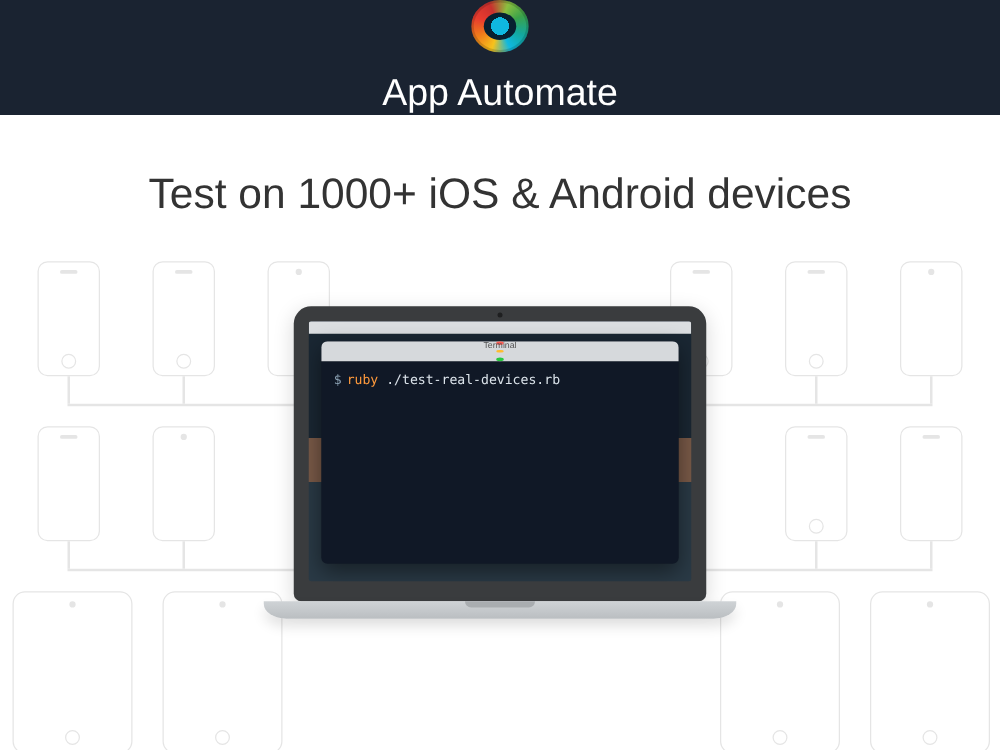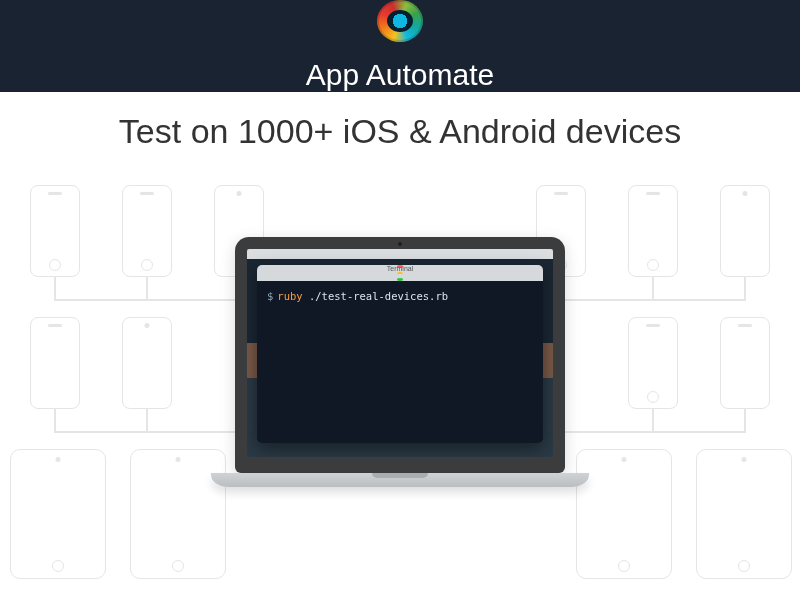--- a/index.html
+++ b/index.html
@@ -22,21 +22,21 @@
   .logo-ring::after {
     content: ""; position: absolute; inset: 10px; border-radius: 50%;
     background: radial-gradient(circle at 50% 50%, #0fb8e0 0 42%, #072030 42% 100%);
   }
   .product-name { color: #fff; font-size: 30px; font-weight: 500; }
   .hero-title {
     text-align: center;
     font-size: 34px;
     color: #333;
     font-weight: 400;
-    margin-top: 20px;
+    margin-top: 44px;
   }
   .canvas-area {
     position: relative;
     width: 800px;
     height: 420px;
     margin-top: 30px;
   }
   
   .device {
     position: absolute;
@@ -56,21 +56,21 @@
   .tablet { width: 96px; height: 130px; border-radius: 10px; }
   .tablet::before { top: 7px; width: 5px; height: 5px; border-radius: 50%; }
   .tablet::after  { bottom: 6px; width: 10px; height: 10px; border-radius: 50%; background:none; border:1.5px solid #e5e5e5; }
   .wire {
     position: absolute; background: #e5e5e5;
   }
   
   .laptop {
     position: absolute;
     left: 50%; transform: translateX(-50%);
-    top: 56px;
+    top: 40px;
     width: 330px;
   }
   .screen-bezel {
     background: #3a3c3e;
     border-radius: 14px 14px 6px 6px;
     padding: 12px 12px 16px 12px;
     box-shadow: 0 4px 16px rgba(0,0,0,.15);
     position: relative;
   }
   .camera-dot {

